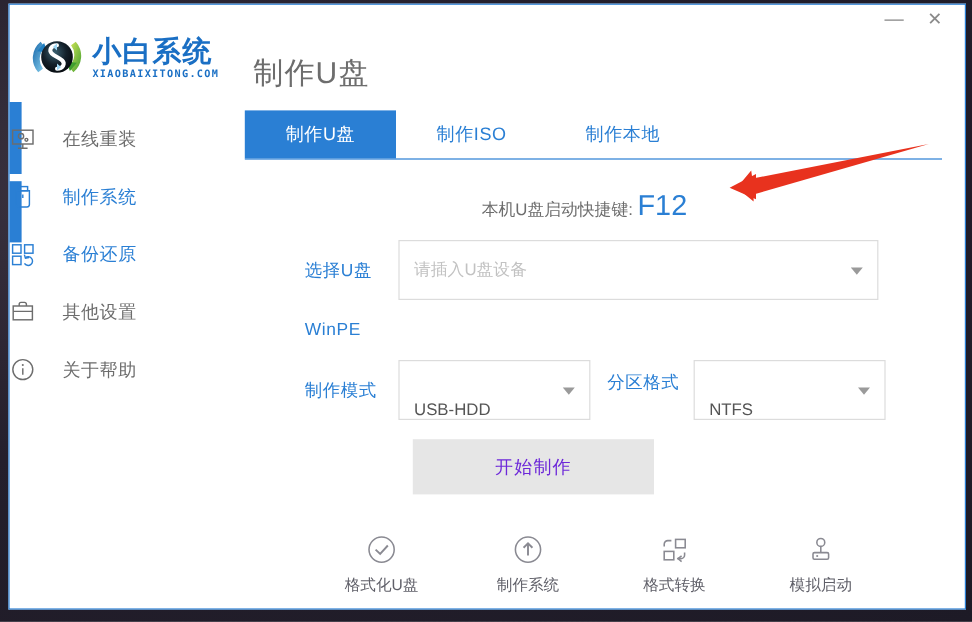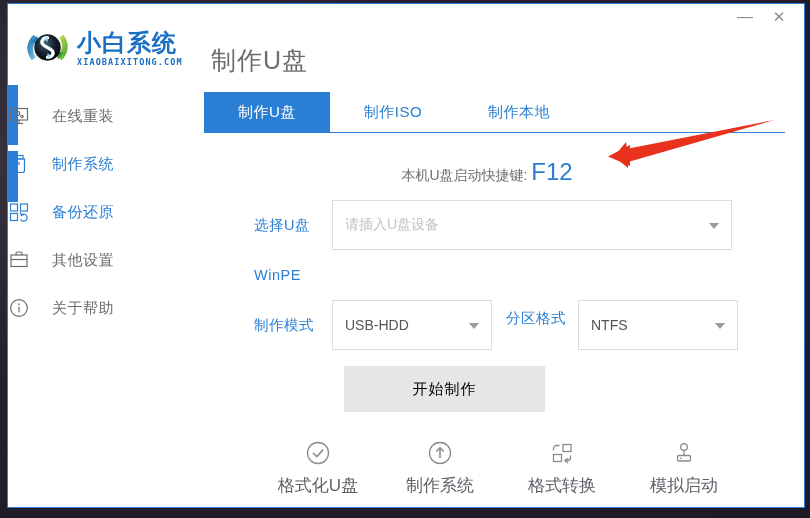--- a/index.html
+++ b/index.html
@@ -171,38 +171,38 @@
     border: 1px solid #dcdcdc;
     background: #ffffff;
     display: flex;
     align-items: center;
     padding-left: 12px;
     font-size: 14px;
     color: #555555;
     cursor: default;
   }
   .select.wide { width: 400px; }
-  .select.half { width: 160px; }
+  .select.half { width: 160px; align-items: flex-end; }
   .select .ph { color: #c2c2c2; }
   .caret {
     position: absolute;
     right: 12px; top: 50%;
     margin-top: -2px;
     width: 0; height: 0;
     border-left: 5px solid transparent;
     border-right: 5px solid transparent;
     border-top: 6px solid #9a9a9a;
   }
 
   
   #start-btn {
     width: 201px; height: 46px;
     margin: 22px 0 0 146px;
     background: #e6e6e6;
-    color: #000000;
+    color: #6d28d9;
     font-size: 15px;
     display: flex;
     align-items: center;
     justify-content: center;
     cursor: default;
     letter-spacing: 1px;
   }
 
   
   #bottom-bar {
@@ -216,21 +216,21 @@
   .bb-item {
     width: 78px;
     display: flex;
     flex-direction: column;
     align-items: center;
     gap: 7px;
     color: #7b7b84;
     cursor: default;
   }
   .bb-icon { width: 28px; height: 28px; display: block; }
-  .bb-label { font-size: 17px; color: #5f5f68; white-space: nowrap; }
+  .bb-label { font-size: 13px; color: #5f5f68; white-space: nowrap; }
 
   
   #annotation-arrow {
     position: absolute;
     left: 570px; top: 112px;
     width: 210px; height: 60px;
     pointer-events: none;
   }
 </style>
 </head>

